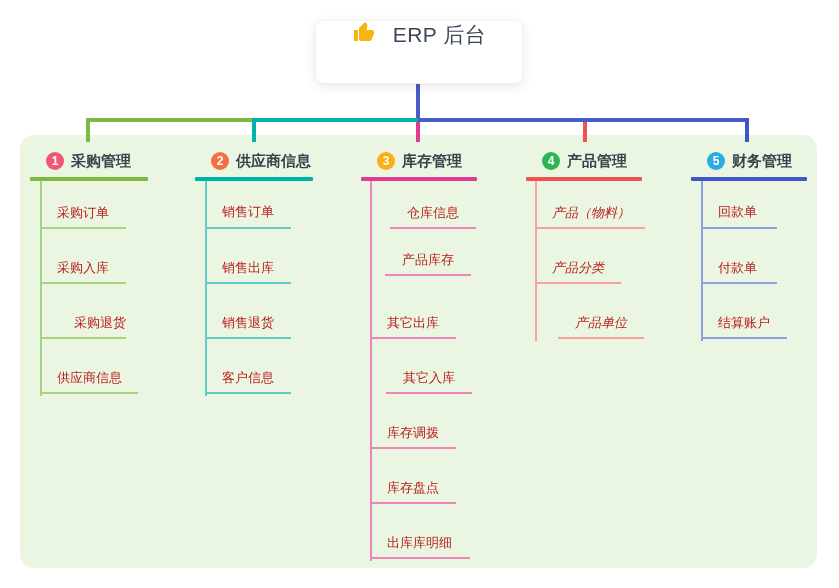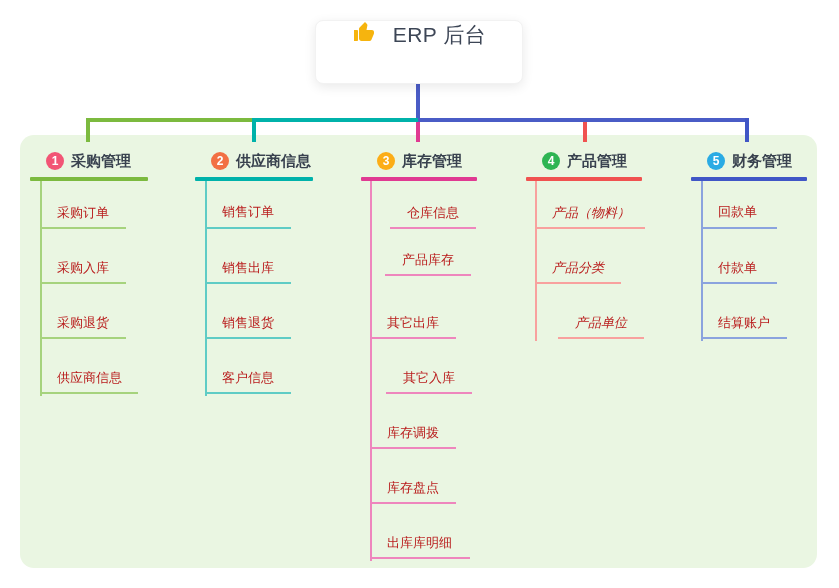--- a/index.html
+++ b/index.html
@@ -83,21 +83,21 @@
       <span class="head-label">采购管理</span>
     </div>
     <div class="ul c1" style="left:30px;top:177px;width:118px;"></div>
     <div class="vline vc1" style="left:40px;top:181px;height:215px;"></div>
     <div class="child" style="left:40px;top:201px;width:86px;">
         <span>采购订单</span>
       </div>
     <div class="child" style="left:40px;top:256px;width:86px;">
         <span>采购入库</span>
       </div>
-    <div class="child" style="left:40px;top:311px;width:86px;">
+    <div class="child" style="left:40px;top:311px;width:86px;justify-content:flex-end;">
         <span>采购退货</span>
       </div>
     <div class="child" style="left:40px;top:366px;width:98px;">
         <span>供应商信息</span>
       </div>
   </div>
 
   <div class="b2">
     <div class="head" style="left:211px;top:150px;">
       <span class="badge bg2">2</span>

